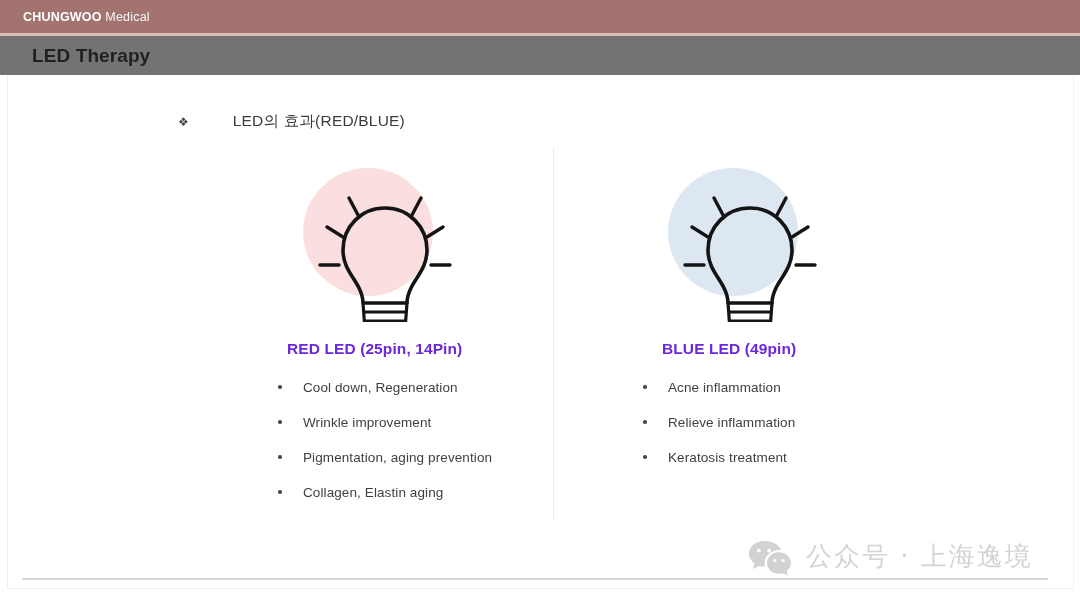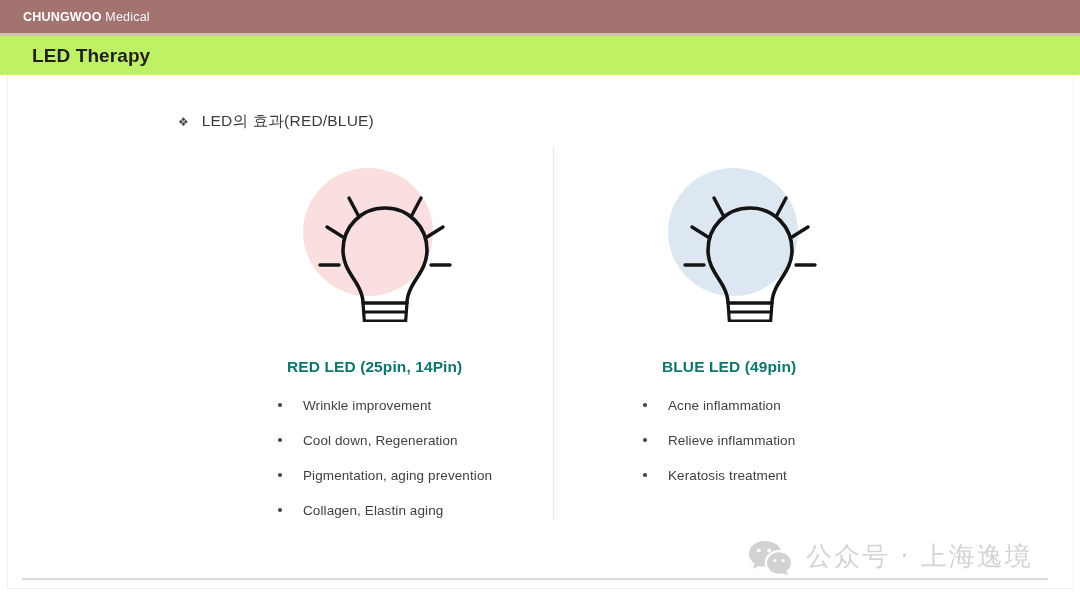--- a/index.html
+++ b/index.html
@@ -33,21 +33,21 @@
   
   .header-rule {
     position: absolute; left: 0; top: 33px;
     width: 1080px; height: 3px;
     background: #d9bdb9;
   }
   
   .title-band {
     position: absolute; left: 0; top: 36px;
     width: 1080px; height: 39px;
-    background: #bef264;
+    background: #737373;
     display: flex; align-items: center;
   }
   .slide-title {
     margin-left: 32px;
     font-size: 19px;
     font-weight: bold;
     color: #231f1e;
     letter-spacing: 0.1px;
   }
   
@@ -72,21 +72,21 @@
     display: flex; align-items: center;
     font-size: 15.5px;
     color: #3b3b3b;
   }
   .heading-bullet {
     font-size: 12px;
     color: #4a4a4a;
     margin-right: 13px;
     line-height: 1;
   }
-  .heading-text { letter-spacing: 0.2px; }
+  .heading-text { letter-spacing: 0.2px; margin-left: 31px; }
   
   .divider {
     position: absolute; left: 553px; top: 148px;
     width: 0; height: 372px;
     border-left: 1px dotted #d6d6dc;
   }
   
   .column { position: absolute; top: 160px; }
   .column-red  { left: 235px; width: 300px; }
   .column-blue { left: 600px; width: 300px; }
@@ -99,26 +99,26 @@
     width: 130px; height: 128px;
     border-radius: 50%;
     left: 68px; top: 8px;
   }
   .bulb-disc.red  { background: #fbdfe0; }
   .bulb-disc.blue { background: #dde7f2; }
   .bulb-svg {
     position: absolute; left: 82px; top: 12px;
   }
   .led-label {
-    margin-top: 28px;
+    margin-top: 10px;
     text-align: left;
     padding-left: 52px;
     font-size: 15.5px;
     font-weight: bold;
-    color: #0f766e;
+    color: #6d28d9;
     letter-spacing: 0.1px;
   }
   .column-blue .led-label { padding-left: 62px; }
   .feature-list {
     margin-top: 22px;
     padding-left: 40px;
     list-style: none;
   }
   .column-blue .feature-list { padding-left: 40px; }
   .feature-item {
@@ -207,22 +207,22 @@
         <g fill="none" stroke="#141414" stroke-width="3.2" stroke-linejoin="round">
           <path d="M46 131 L 48 158 C 48 160 50 162 52 162 L 84 162 C 86 162 88 160 88 158 L 90 131"></path>
           <line x1="47" y1="140" x2="89" y2="140"></line>
           <line x1="48" y1="149" x2="88" y2="149"></line>
           <path d="M56 162 L 57 170 C 57 172 59 173 61 173 L 75 173 C 77 173 79 172 79 170 L 80 162"></path>
         </g>
       </svg>
     </div>
     <div class="led-label">RED LED (25pin, 14Pin)</div>
     <ul class="feature-list">
+      <li class="feature-item"><span class="dot"></span><span>Cool down, Regeneration</span></li>
       <li class="feature-item"><span class="dot"></span><span>Wrinkle improvement</span></li>
-      <li class="feature-item"><span class="dot"></span><span>Cool down, Regeneration</span></li>
       <li class="feature-item"><span class="dot"></span><span>Pigmentation, aging prevention</span></li>
       <li class="feature-item"><span class="dot"></span><span>Collagen, Elastin aging</span></li>
     </ul>
   </div>
 
   <div class="column column-blue">
     <div class="bulb-wrap">
       <div class="bulb-disc blue"></div>
       <svg class="bulb-svg" width="136" height="150" viewBox="0 0 136 150">
         <g fill="none" stroke="#141414" stroke-width="3.4" stroke-linecap="round">

